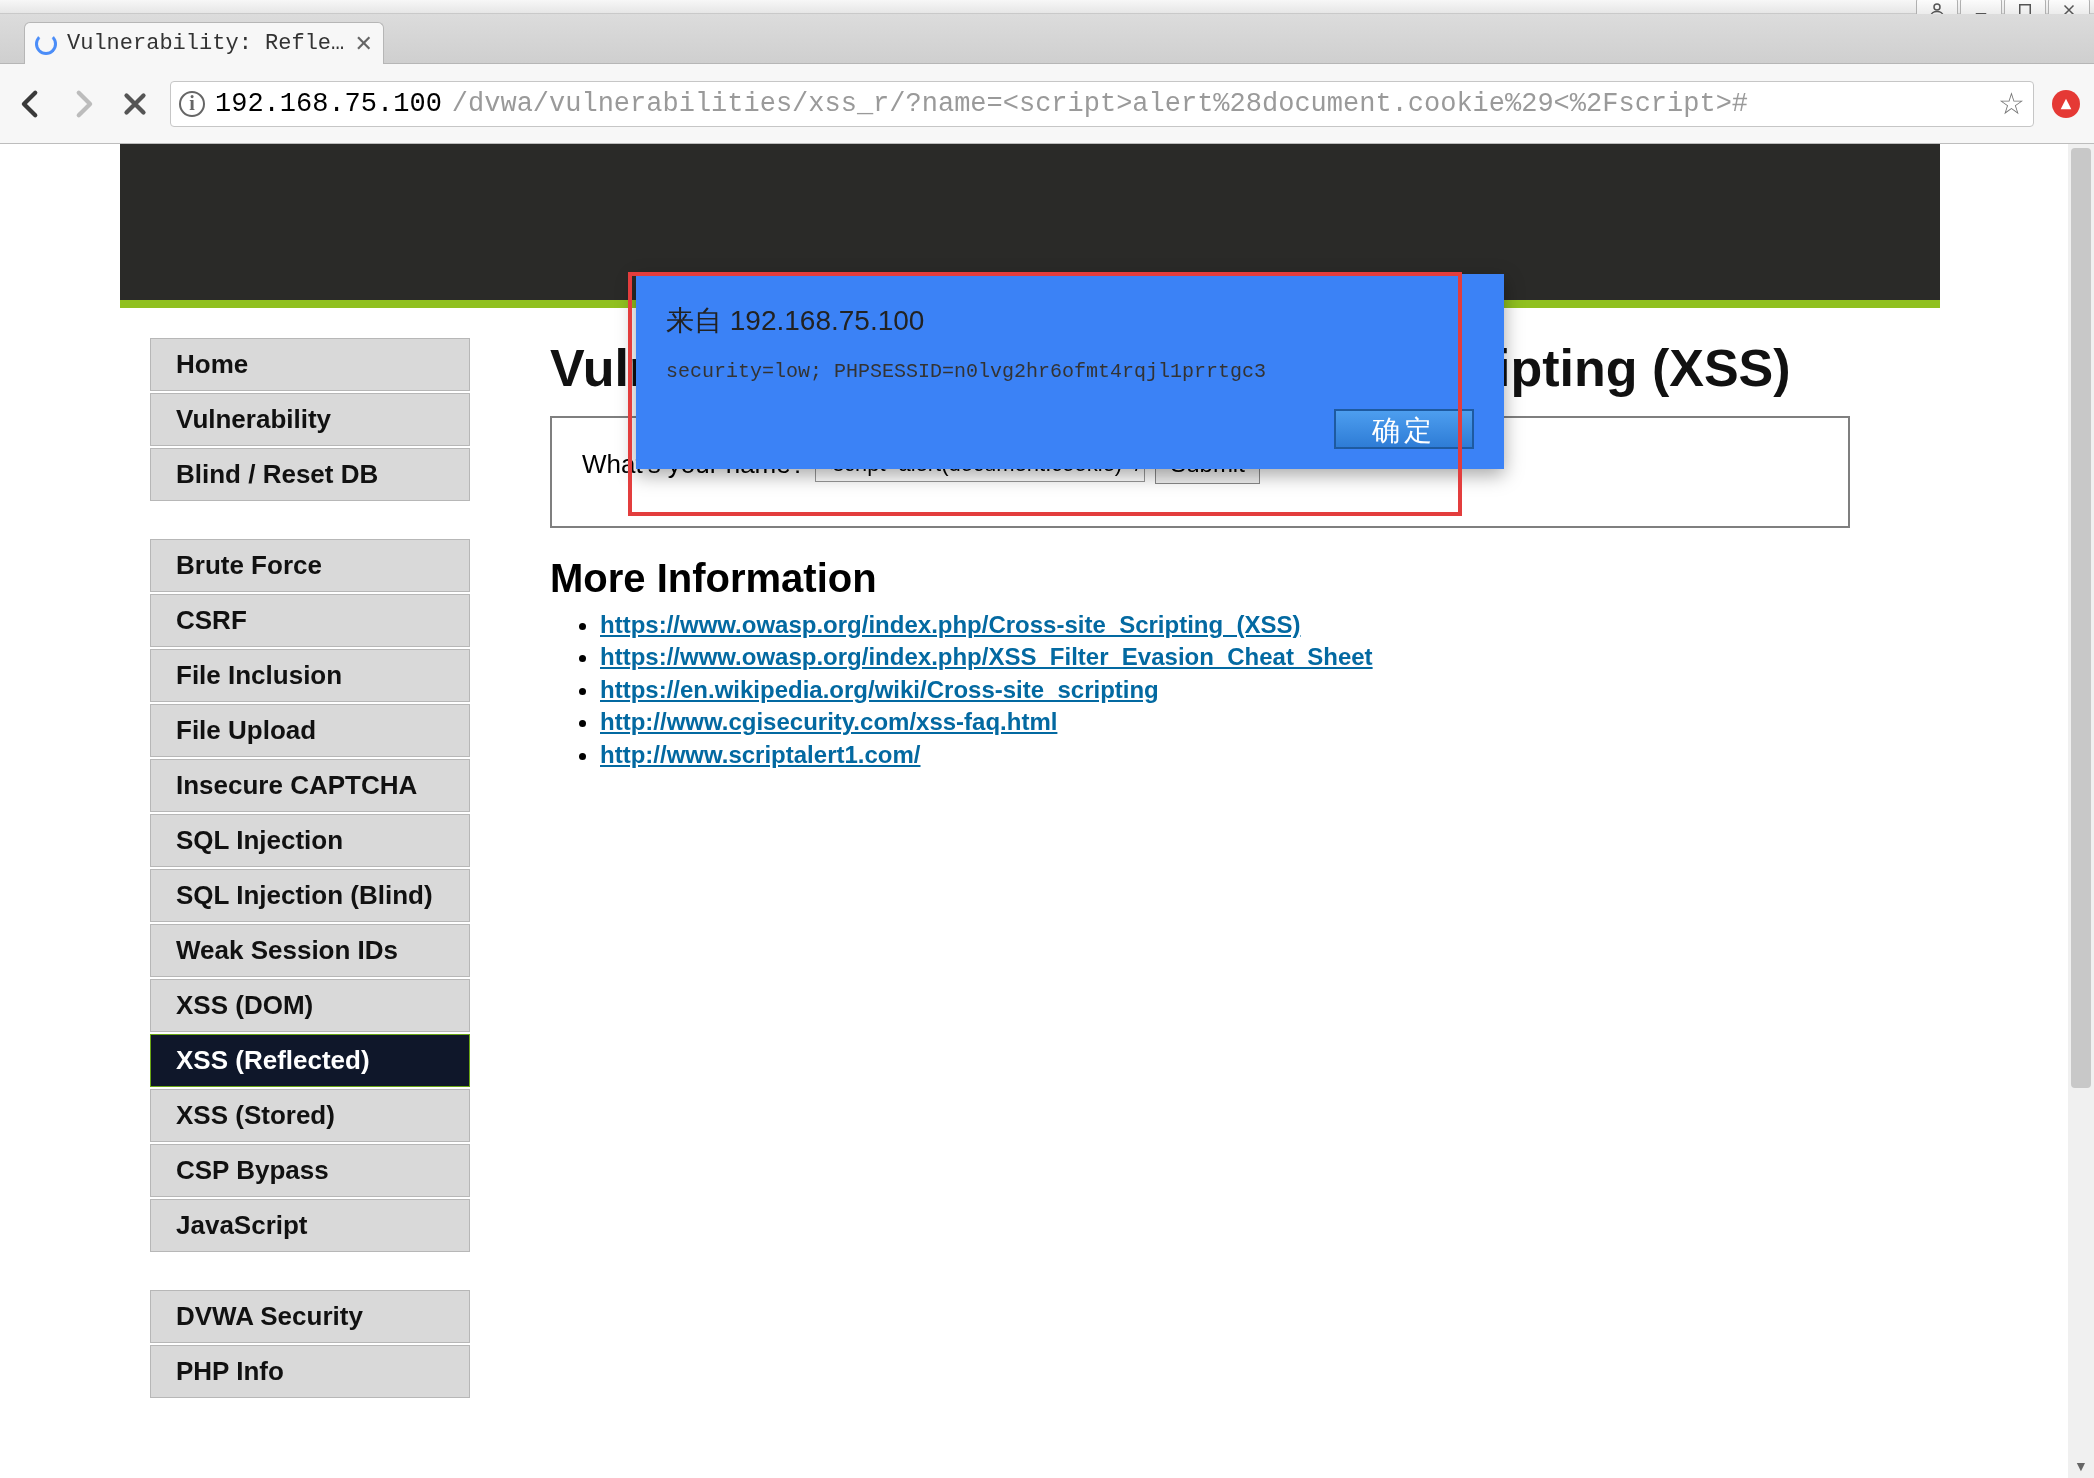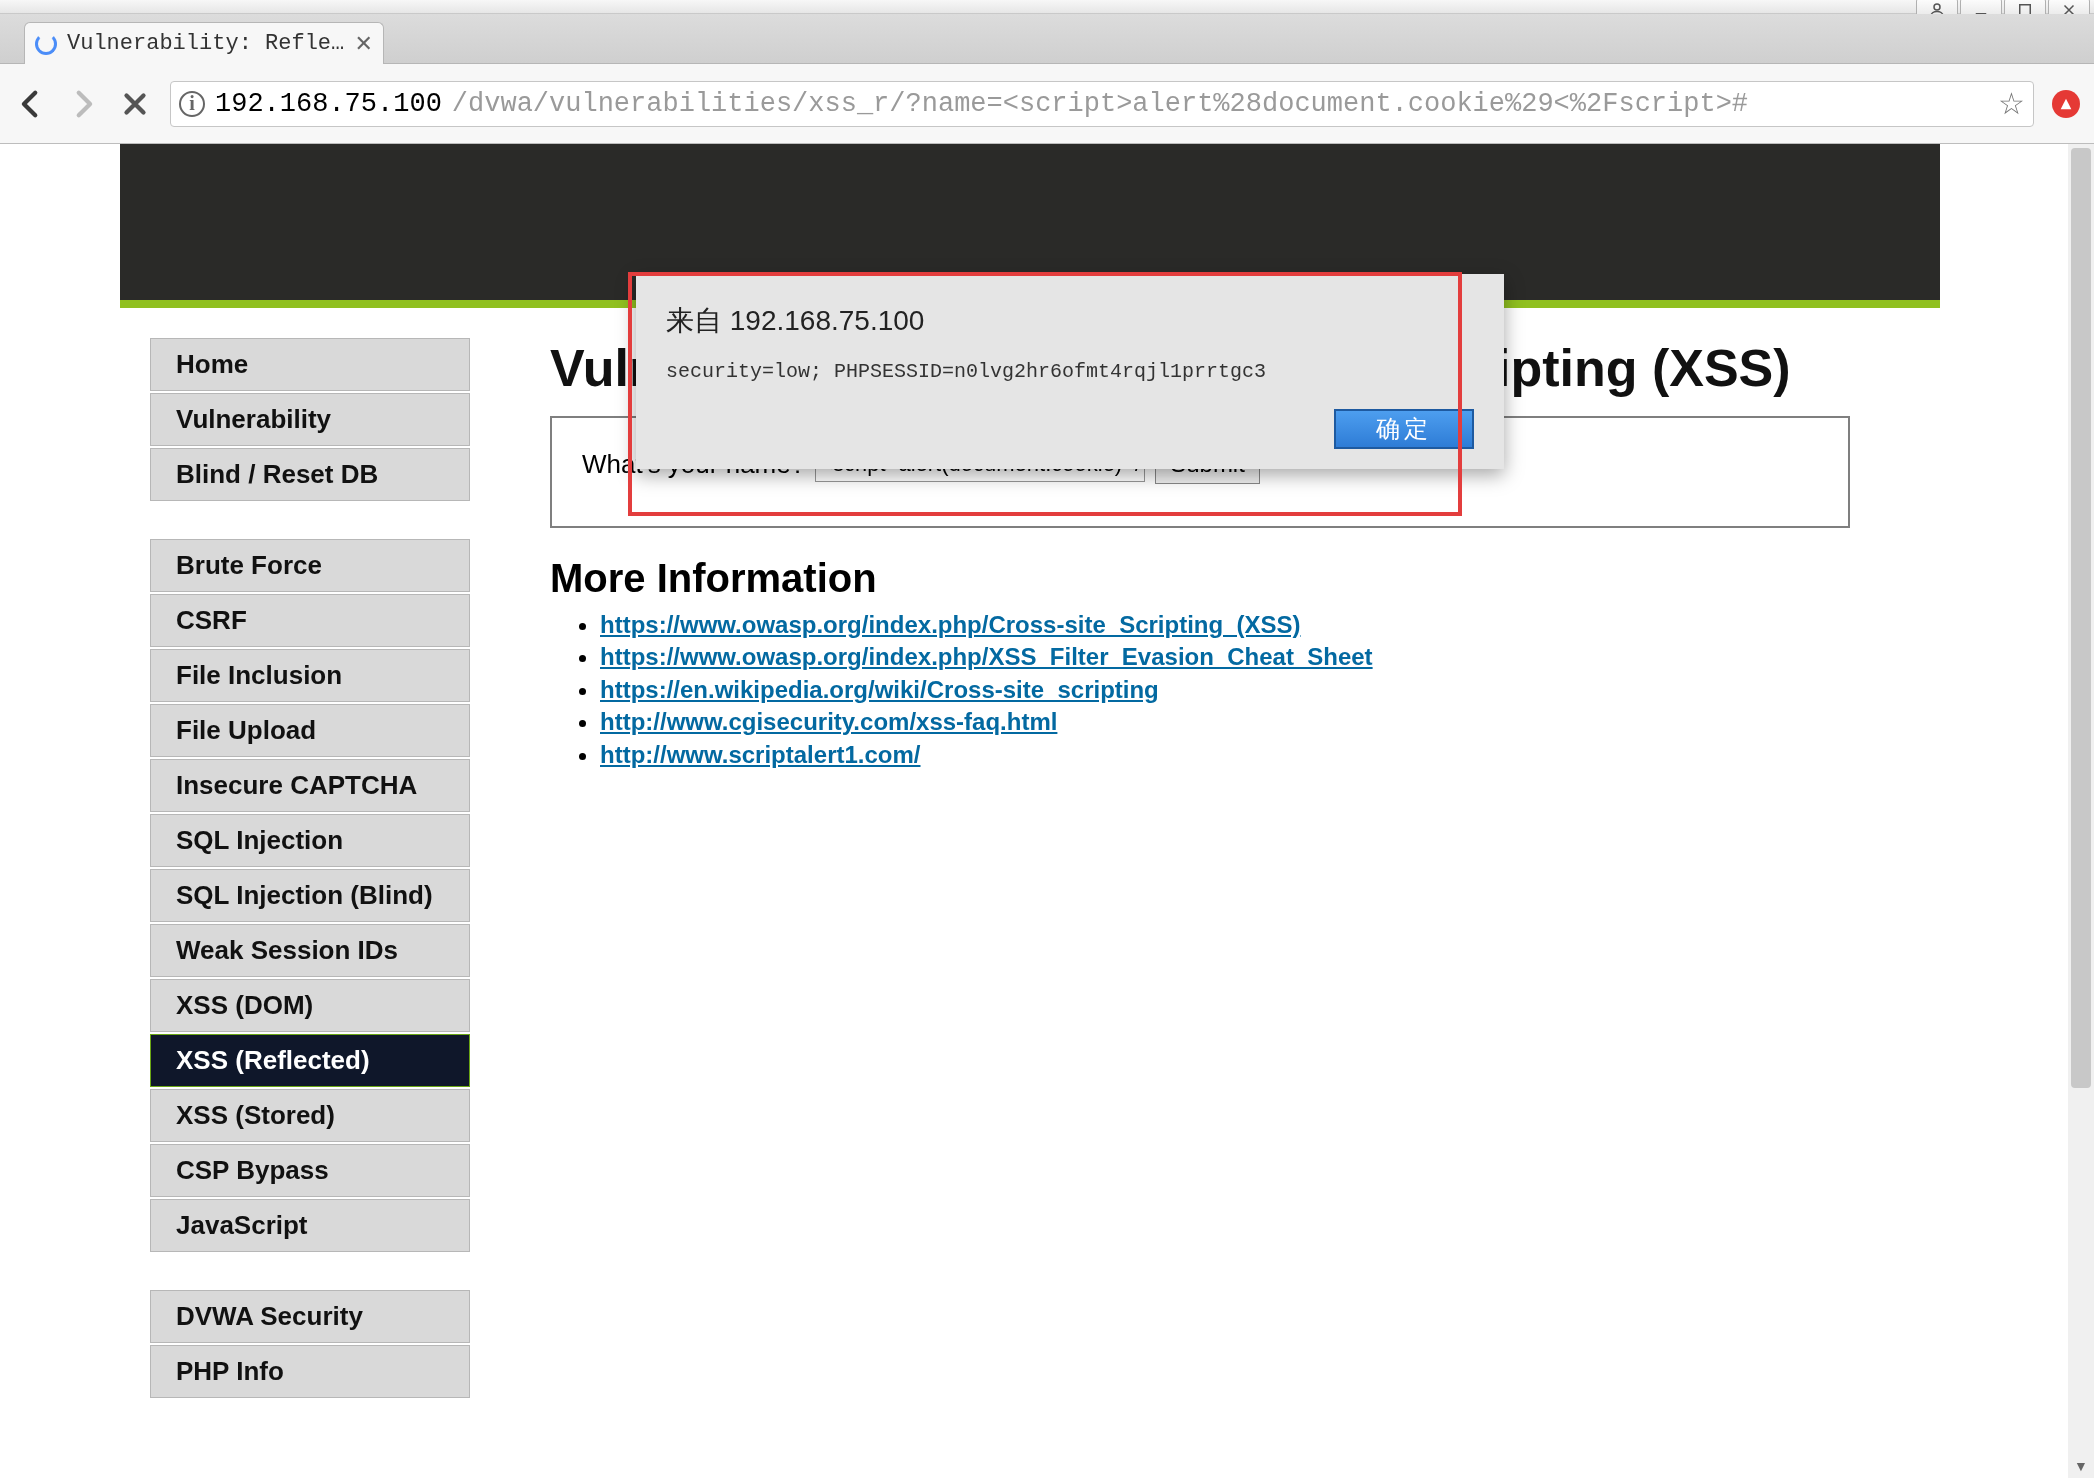--- a/index.html
+++ b/index.html
@@ -204,34 +204,34 @@
     left:628px; top:128px;
     width:834px; height:244px;
     border:4px solid #e33d3d;
     pointer-events:none;
     z-index:11;
   }
   .alert-dialog {
     position:absolute;
     left:636px; top:130px;
     width:868px;
-    background:#e5e5e5;
+    background:#3b82f6;
     box-shadow:0 6px 18px rgba(0,0,0,.35);
     padding:28px 30px 20px 30px;
     z-index:10;
   }
   .alert-title { font-size:28px; color:#222; margin-bottom:20px; font-family:"Microsoft YaHei","SimSun",sans-serif; }
   .alert-msg { font-family:"Courier New",monospace; font-size:20px; color:#333; margin-bottom:26px; }
   .alert-actions { display:flex; justify-content:flex-end; }
   .alert-ok {
     width:140px; height:40px;
     background:linear-gradient(#4d9eef,#2e7cd6);
     border:2px solid #1e5aa0;
     color:#fff;
-    font-size:24px;
+    font-size:28px;
     letter-spacing:4px;
   }
 </style>
 </head>
 <body>
 
 <div class="os-window">
   <div class="win-titlebar">
     <div class="win-btns">
       <div class="win-btn">

